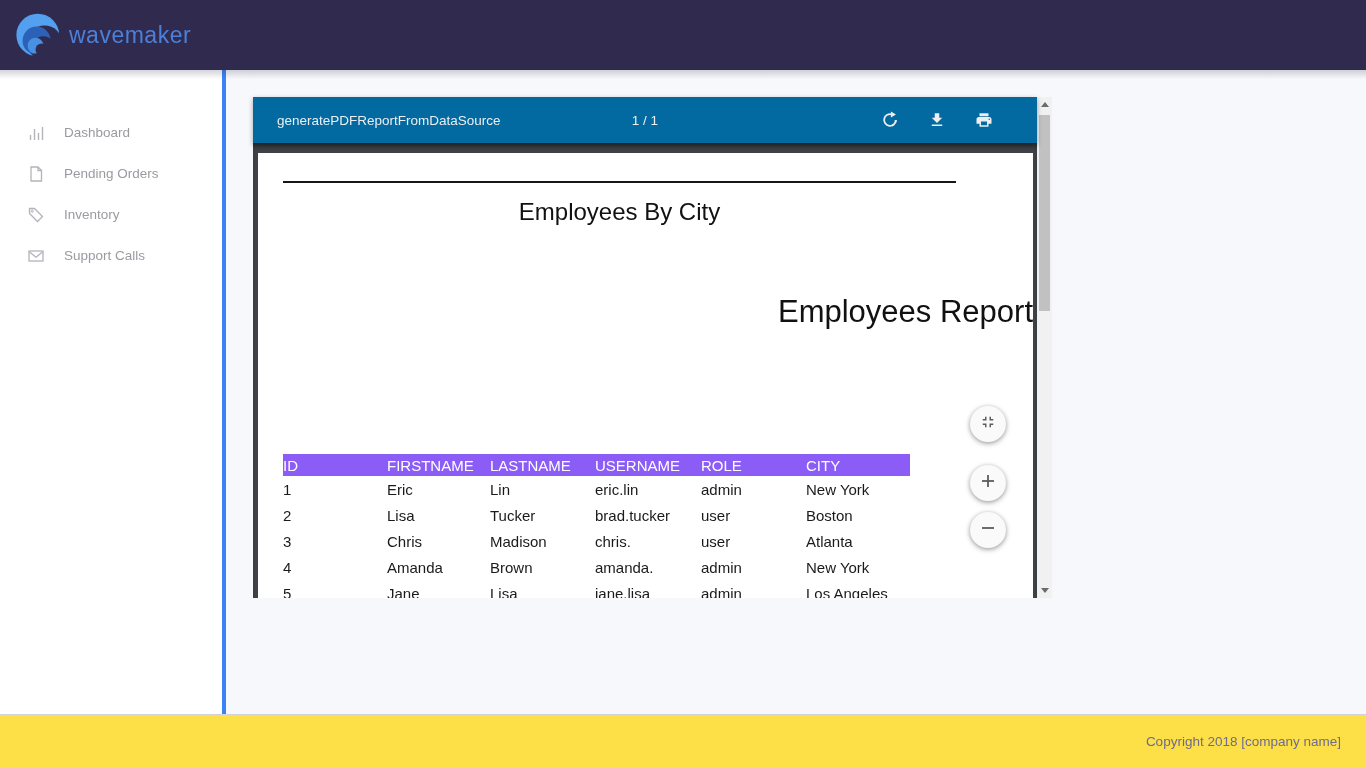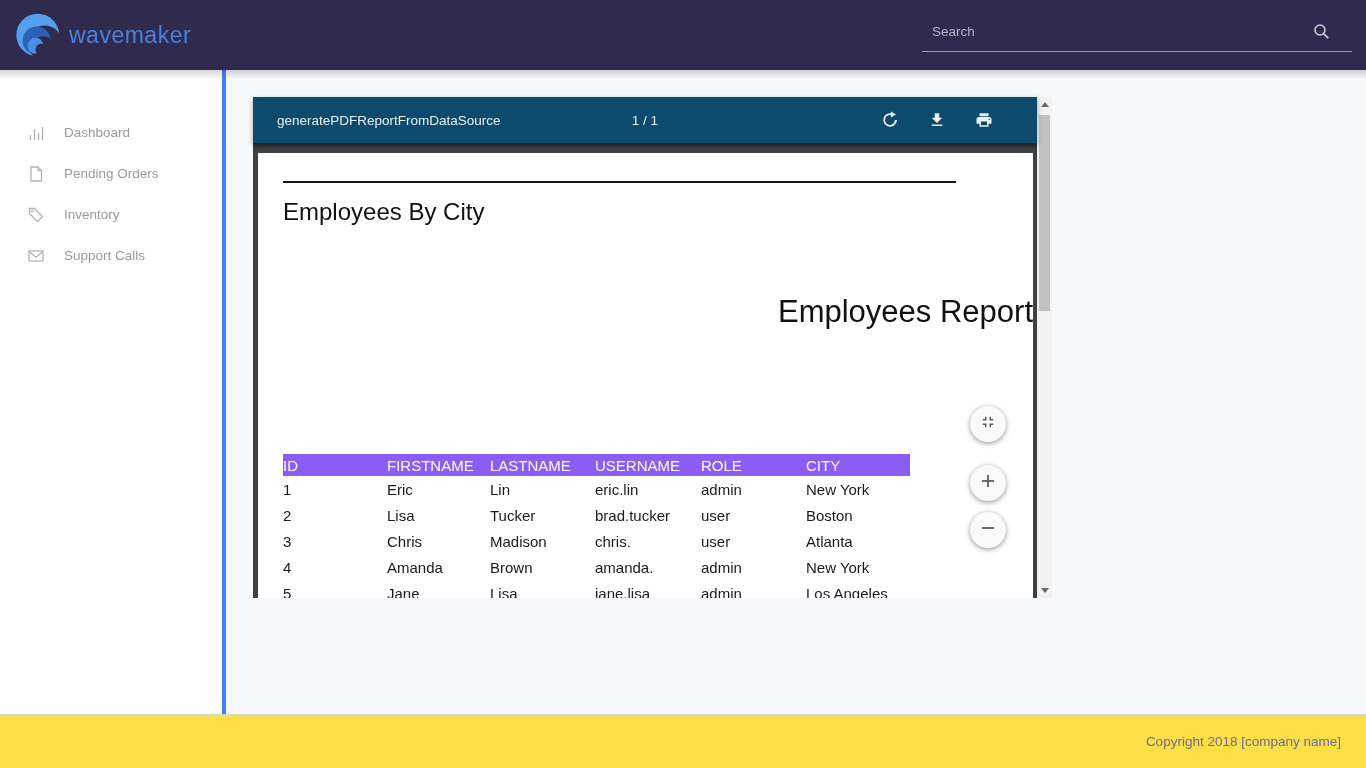--- a/index.html
+++ b/index.html
@@ -33,34 +33,34 @@
   .nav-item .nlabel { margin-left:20px; font-size:13.5px; color:#9b9aa1; }
 
   
   .content { position:absolute; left:226px; top:70px; width:1140px; height:644px;
     background:#f7f8fb; }
 
   
   .pdf-embed { position:absolute; left:253px; top:97px; width:799px; height:501px;
     display:flex; z-index:5; }
   .pdf-main { width:784px; height:501px; display:flex; flex-direction:column; }
-  .pdf-toolbar { height:46px; background:#0c4a6e; display:flex; align-items:center;
+  .pdf-toolbar { height:46px; background:#0369a1; display:flex; align-items:center;
     position:relative; box-shadow:0 2px 5px rgba(0,0,0,.35); z-index:3; }
   .pdf-title { color:#eceeef; font-size:13.5px; margin-left:24px; }
   .pdf-pageind { position:absolute; left:0; right:0; text-align:center; color:#eceeef; font-size:13.5px; }
   .pdf-actions { position:absolute; right:44px; display:flex; align-items:center; gap:29px; }
   .pdf-actions .tbtn { width:18px; height:18px; cursor:pointer; }
 
   .pdf-view { position:relative; height:455px; background:#3f4347; overflow:hidden;
     box-shadow:inset 0 5px 6px -3px rgba(0,0,0,.45); }
   .pdf-page { position:absolute; left:5px; top:10px; width:775px; height:445px;
     background:#ffffff; overflow:hidden; color:#161616; }
 
   .doc-header { position:absolute; top:28px; left:25px; width:673px;
-    border-top:2px solid #161616; }
+    border-top:2px solid #161616; text-align:center; }
   .doc-header-title { margin-top:15px; font-size:24px; color:#111; }
   .doc-report-title { position:absolute; top:141px; left:0; width:100%;
     text-align:right; font-size:31px; color:#111; }
 
   .doc-table { position:absolute; top:301px; left:25px; width:627px;
     border-collapse:collapse; table-layout:fixed; }
   .doc-table col.c1{width:104px}.doc-table col.c2{width:103px}.doc-table col.c3{width:105px}
   .doc-table col.c4{width:106px}.doc-table col.c5{width:105px}.doc-table col.c6{width:104px}
   .doc-table th { background:#8b5cf6; color:#ffffff; font-weight:400; font-size:15px;
     text-align:left; height:22px; padding:0; }
@@ -103,29 +103,20 @@
         <svg width="54" height="56" viewBox="0 0 48 48">
           <circle cx="22" cy="24" r="19" fill="#54a0f0"></circle>
           <circle cx="28" cy="31" r="15.5" fill="#302b4e"></circle>
           <circle cx="21" cy="29" r="12.5" fill="#2b62b8"></circle>
           <circle cx="27" cy="35" r="10" fill="#302b4e"></circle>
           <circle cx="20" cy="33.5" r="7" fill="#4a90e2"></circle>
           <circle cx="25.5" cy="37" r="5.5" fill="#302b4e"></circle>
         </svg>
       </span>
       <span class="brand-text">wavemaker</span>
-    </div>
-    <div class="search">
-      <input type="text" placeholder="Search" style="">
-      <span class="search-ico">
-        <svg width="17" height="17" viewBox="0 0 17 17">
-          <circle cx="7" cy="7" r="5" fill="none" stroke="#cfcdd8" stroke-width="1.6"></circle>
-          <line x1="10.8" y1="10.8" x2="15.2" y2="15.2" stroke="#cfcdd8" stroke-width="1.8"></line>
-        </svg>
-      </span>
     </div>
   </div>
   <div class="header-shadow"></div>
 
   <div class="sidebar">
     <div class="nav">
       <div class="nav-item">
         <span class="nico">
           <svg width="16" height="16" viewBox="0 0 16 16">
             <g stroke="#b3b3ba" stroke-width="1.4">

